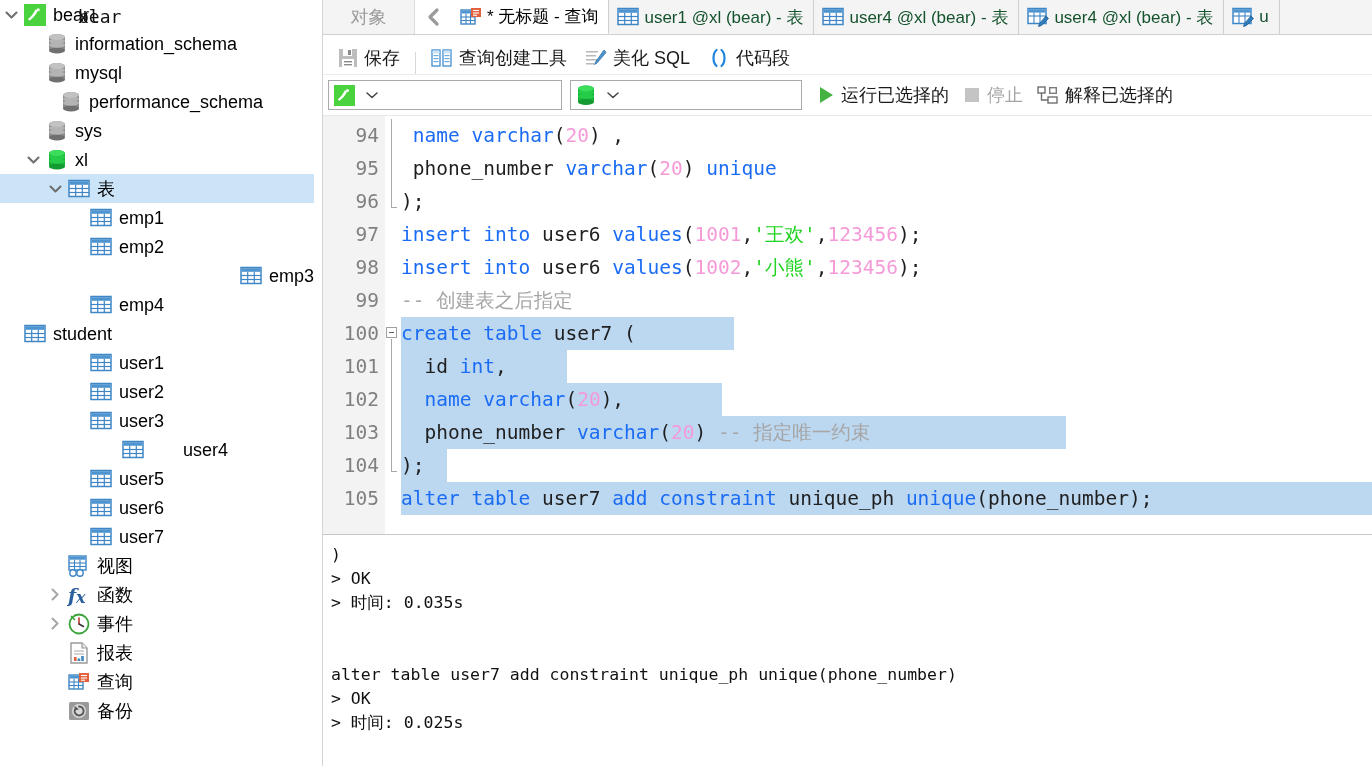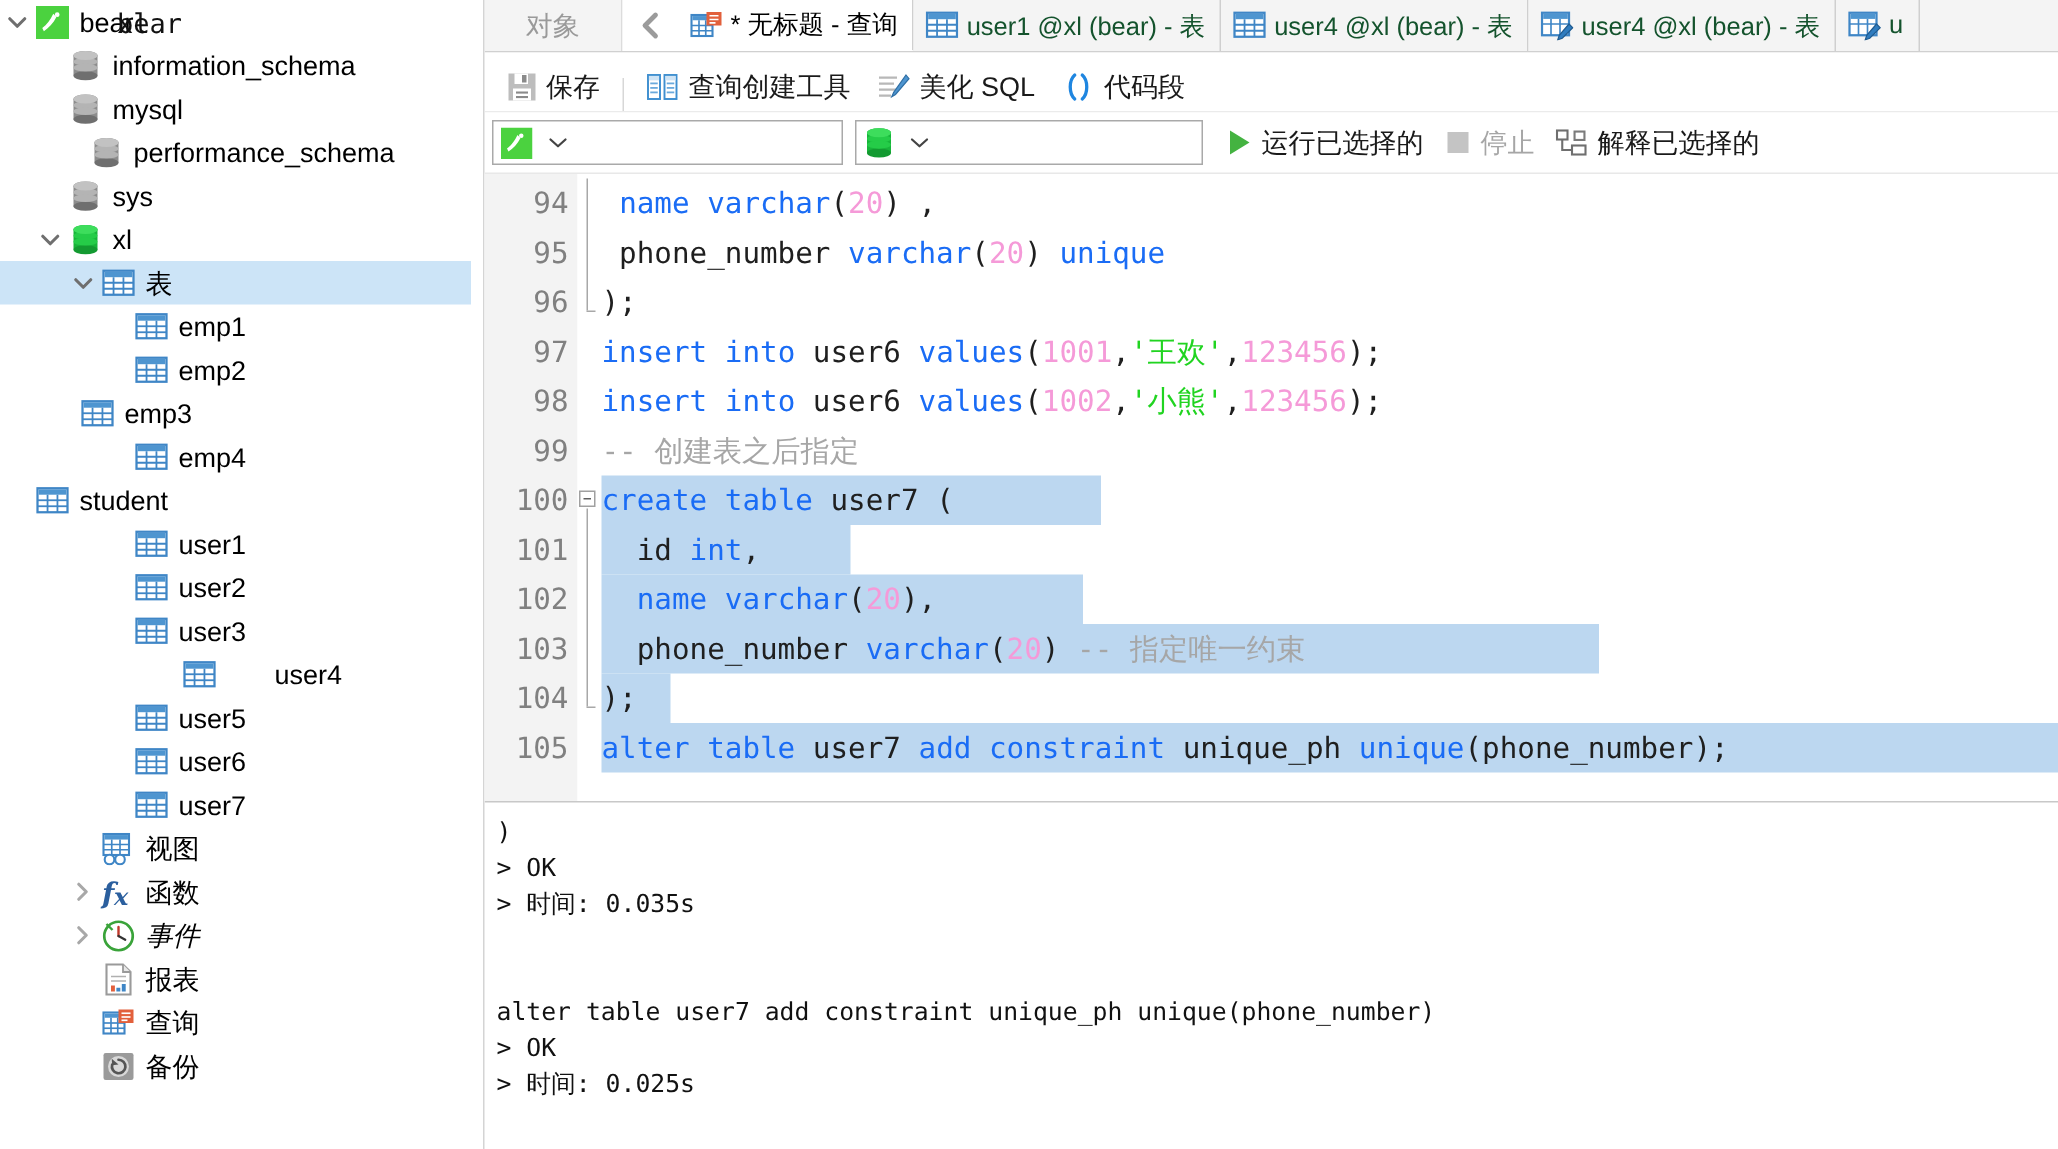--- a/index.html
+++ b/index.html
@@ -348,21 +348,21 @@
               <rect x="1" y="1.5" width="20" height="16" fill="#fff" stroke="#3f86c6" stroke-width="1.5"></rect>
               <rect x="1.8" y="2.2" width="18.4" height="3.6" fill="#4e95d0"></rect>
               <line x1="1" y1="9.5" x2="21" y2="9.5" stroke="#3f86c6" stroke-width="1.2"></line>
               <line x1="1" y1="13.5" x2="21" y2="13.5" stroke="#3f86c6" stroke-width="1.2"></line>
               <line x1="7.7" y1="5.8" x2="7.7" y2="17.5" stroke="#3f86c6" stroke-width="1.2"></line>
               <line x1="14.3" y1="5.8" x2="14.3" y2="17.5" stroke="#3f86c6" stroke-width="1.2"></line>
             </svg>
           </span>
           <span class="tree-label">emp2</span>
         </div>
-        <div class="tree-row" style="padding-left: 30px;">
+        <div class="tree-row" style="padding-left: 66px; justify-content: flex-end;">
           <span class="twisty"></span>
           <span class="tree-icon">
             <svg width="22" height="20" viewBox="0 0 22 20">
               <rect x="1" y="1.5" width="20" height="16" fill="#fff" stroke="#3f86c6" stroke-width="1.5"></rect>
               <rect x="1.8" y="2.2" width="18.4" height="3.6" fill="#4e95d0"></rect>
               <line x1="1" y1="9.5" x2="21" y2="9.5" stroke="#3f86c6" stroke-width="1.2"></line>
               <line x1="1" y1="13.5" x2="21" y2="13.5" stroke="#3f86c6" stroke-width="1.2"></line>
               <line x1="7.7" y1="5.8" x2="7.7" y2="17.5" stroke="#3f86c6" stroke-width="1.2"></line>
               <line x1="14.3" y1="5.8" x2="14.3" y2="17.5" stroke="#3f86c6" stroke-width="1.2"></line>
             </svg>
@@ -518,21 +518,21 @@
             </svg>
           </span>
           <span class="tree-icon">
             <svg width="24" height="22" viewBox="0 0 24 22">
               <text x="1" y="18" font-family="DejaVu Serif, serif" font-style="italic" font-size="19" fill="#2b5f9e" font-weight="bold">f</text>
               <text x="9" y="19" font-family="DejaVu Serif, serif" font-style="italic" font-size="16" fill="#2b5f9e" font-weight="bold">x</text>
             </svg>
           </span>
           <span class="tree-label">函数</span>
         </div>
-        <div class="tree-row" style="padding-left: 44px; font-style: italic;">
+        <div class="tree-row" style="padding-left: 44px;">
           <span class="twisty">
             <svg width="12" height="15" viewBox="0 0 12 15">
               <path d="M3.5 2.5 L8.5 7.5 L3.5 12.5" fill="none" stroke="#a8a8a8" stroke-width="2.1" stroke-linecap="round" stroke-linejoin="round"></path>
             </svg>
           </span>
           <span class="tree-icon">
             <svg width="22" height="22" viewBox="0 0 22 22">
               <circle cx="11" cy="11" r="9.5" fill="#fff" stroke="#3aa33a" stroke-width="1.8"></circle>
               <path d="M11 11 L11 5" stroke="#c0392b" stroke-width="1.6" stroke-linecap="round"></path>
               <path d="M11 11 L15.5 13.5" stroke="#333" stroke-width="1.5" stroke-linecap="round"></path>

